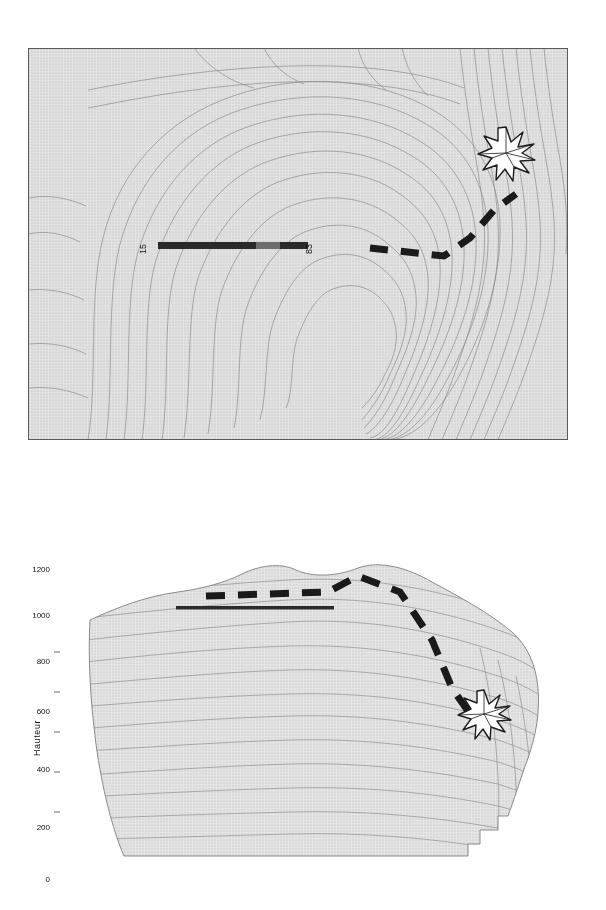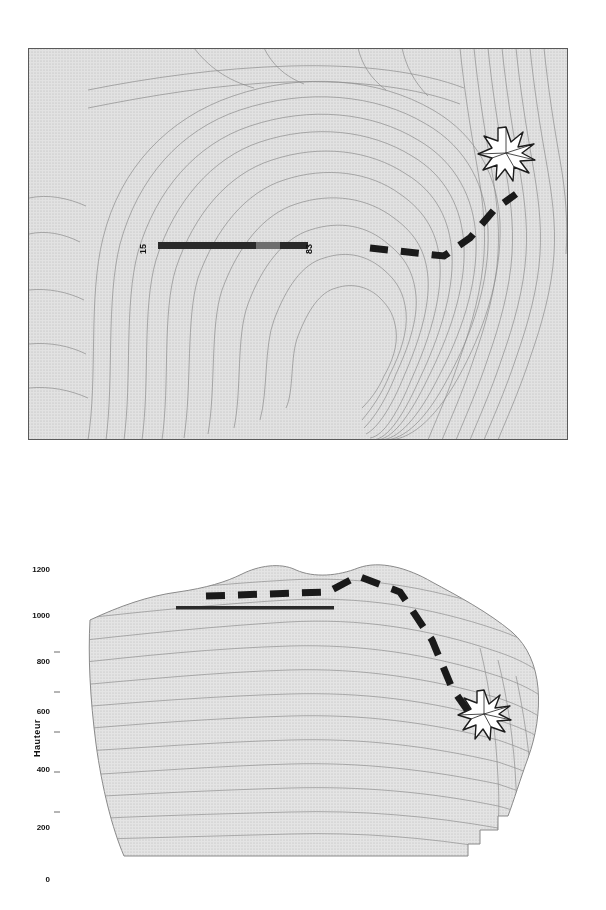--- a/index.html
+++ b/index.html
@@ -9,21 +9,20 @@
   }
   body {
     width: 606px;
     height: 910px;
     position: relative;
     font-family: "Liberation Sans", sans-serif;
     overflow: hidden;
   }
   .figure {
     position: absolute;
-    font-weight: bold;
   }
 
   
   #plan-figure {
     left: 28px;
     top: 48px;
     width: 540px;
     height: 392px;
   }
   #plan-figure svg, #section-figure svg {

